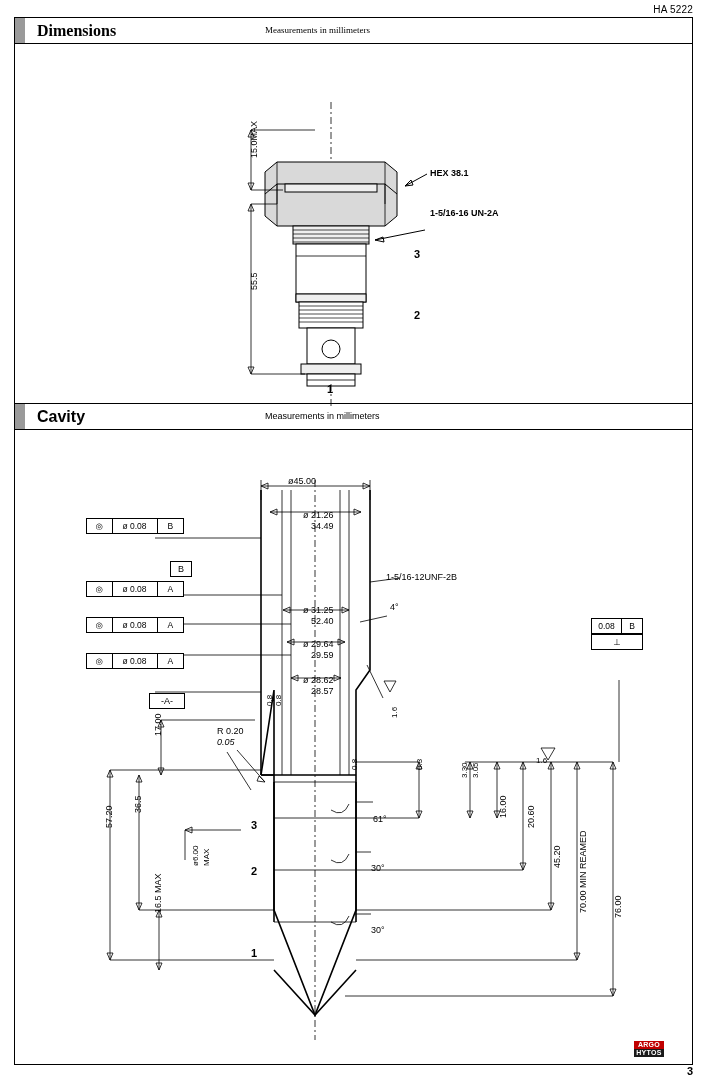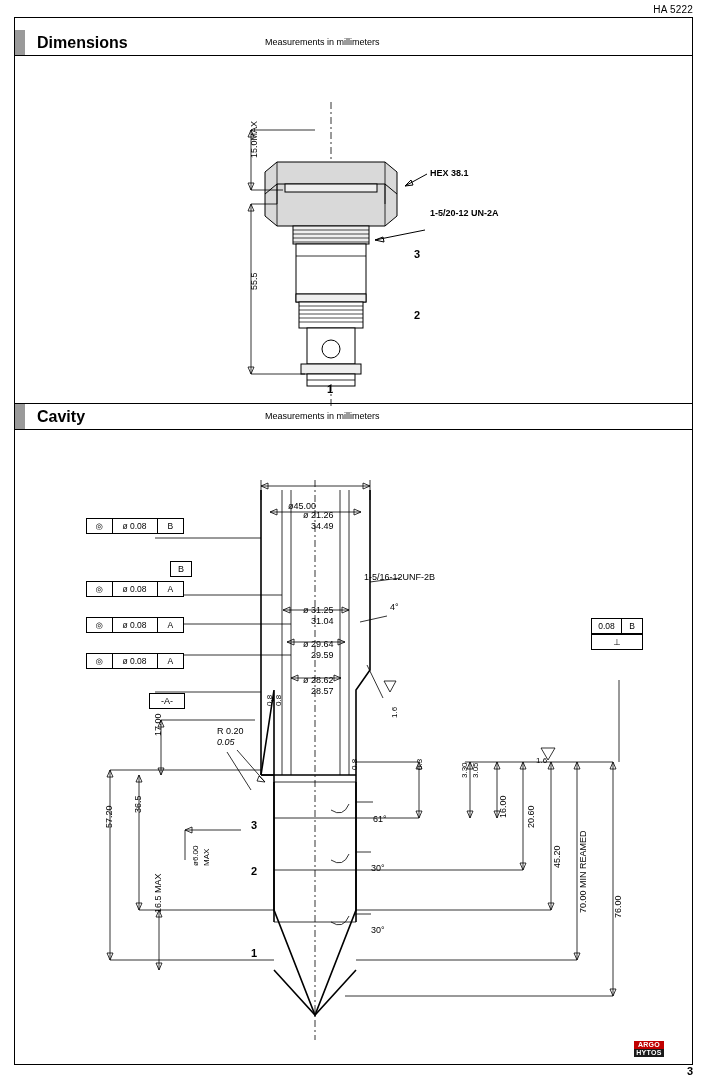--- a/index.html
+++ b/index.html
@@ -46,21 +46,21 @@
 </head>
 <body>
 
 <div class="page">
 
   <div class="doc-code">HA 5222</div>
   <div class="top-rule"></div>
 
   <div class="frame">
 
-    <div class="sec-head" style="top:12px;">
+    <div class="sec-head" style="top:0;font-family:Liberation Serif, serif;">
       <div class="bar"></div>
       <div class="title">Dimensions</div>
       <div class="sub">Measurements in millimeters</div>
     </div>
 
     <svg width="677" height="368" style="top:26px;">
 
       <line class="dash" x1="316" y1="58" x2="316" y2="340"></line>
 
       <g>
@@ -118,21 +118,21 @@
       <line class="ln" x1="390" y1="142" x2="412" y2="130"></line>
       <path class="ln" d="M390,142 l8,-1 l-2,-5 Z" fill="#000"></path>
 
       <line class="ln" x1="360" y1="196" x2="410" y2="186"></line>
       <path class="ln" d="M360,196 l8,-3 l1,5 Z" fill="#000"></path>
 
       <line class="dash" x1="316" y1="340" x2="316" y2="362"></line>
     </svg>
 
     <div class="t tb" style="left:415px;top:150px;">HEX 38.1</div>
-    <div class="t tb" style="left:415px;top:190px;">1-5/20-12 UN-2A</div>
+    <div class="t tb" style="left:415px;top:190px;">1-5/16-16 UN-2A</div>
     <div class="t rot90" style="left:234px;top:140px;">15.0MAX</div>
     <div class="t rot90" style="left:234px;top:272px;">55.5</div>
     <div class="t tb t11" style="left:399px;top:231px;">3</div>
     <div class="t tb t11" style="left:399px;top:292px;">2</div>
     <div class="t tb t11" style="left:312px;top:366px;">1</div>
 
     <div class="divider" style="top:385px;"></div>
     <div class="sec-head" style="top:386px;">
       <div class="bar"></div>
       <div class="title">Cavity</div>
@@ -267,45 +267,45 @@
       <path class="thin" d="M598,566 l-3,-7 l6,0 Z" fill="#000"></path>
       <line class="thin" x1="598" y1="332" x2="450" y2="332"></line>
       <line class="thin" x1="598" y1="566" x2="330" y2="566"></line>
 
       <path class="thin" d="M533,330 l-7,-12 l14,0 Z" fill="none"></path>
       <path class="thin" d="M375,262 l-6,-11 l12,0 Z" fill="none"></path>
 
       <line class="thin" x1="604" y1="250" x2="604" y2="332"></line>
     </svg>
 
-    <div class="t" style="left:273px;top:458px;margin-top:25px;">
+    <div class="t" style="left:273px;top:458px;">
       <span>ø45.00</span>
     </div>
 
     <div class="t" style="left:288px;top:492px;">
       <span>ø</span> <span>21.26</span>
     </div>
     <div class="t" style="left:296px;top:503px;">34.49</div>
 
     <div class="t" style="left:288px;top:587px;">
       <span>ø</span> <span>31.25</span>
     </div>
-    <div class="t" style="left:296px;top:598px;">31.04</div>
+    <div class="t" style="left:296px;top:598px;">52.40</div>
 
     <div class="t" style="left:288px;top:621px;">
       <span>ø</span> <span>29.64</span>
     </div>
     <div class="t" style="left:296px;top:632px;text-align:right;">29.59</div>
 
     <div class="t" style="left:288px;top:657px;">
       <span>ø</span> <span>28.62</span>
     </div>
     <div class="t" style="left:296px;top:668px;">28.57</div>
 
-    <div class="t" style="left:349px;top:554px;">1-5/16-12UNF-2B</div>
+    <div class="t" style="left:371px;top:554px;">1-5/16-12UNF-2B</div>
     <div class="t" style="left:375px;top:584px;">4°</div>
 
     <div class="fcf" style="left:71px;top:500px;width:98px;">
       <div class="cell" style="width:26px;">◎</div>
       <div class="cell" style="width:46px;">ø 0.08</div>
       <div class="cell" style="width:26px;">B</div>
     </div>
 
     <div class="boxlbl" style="left:155px;top:543px;width:22px;height:16px;">B</div>
 

